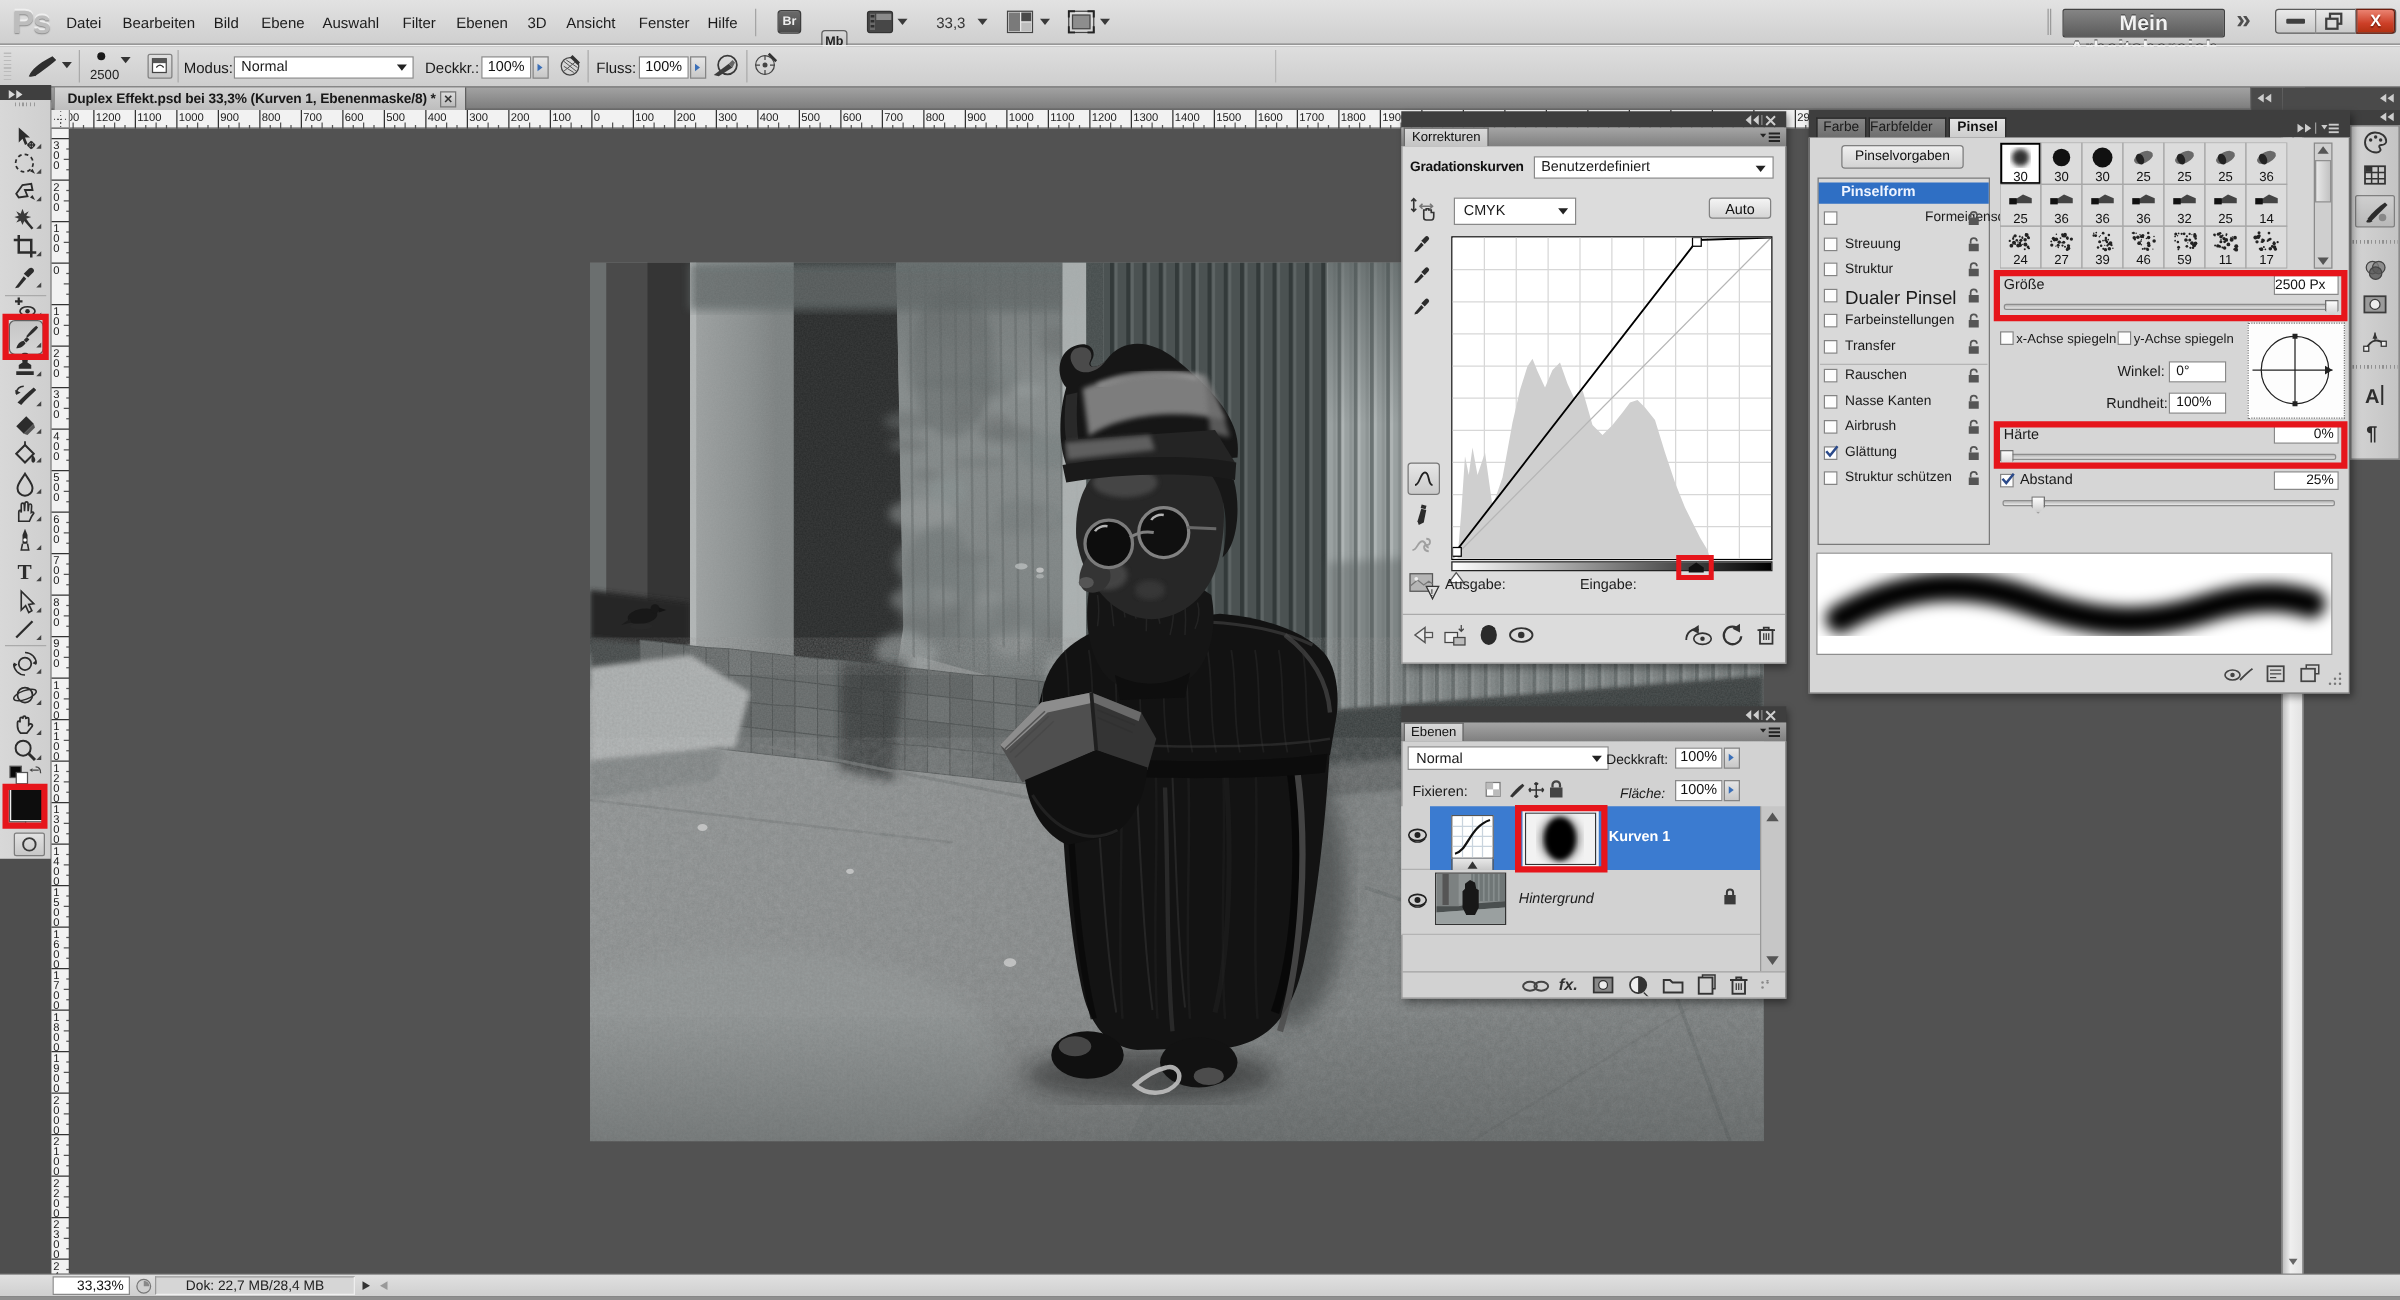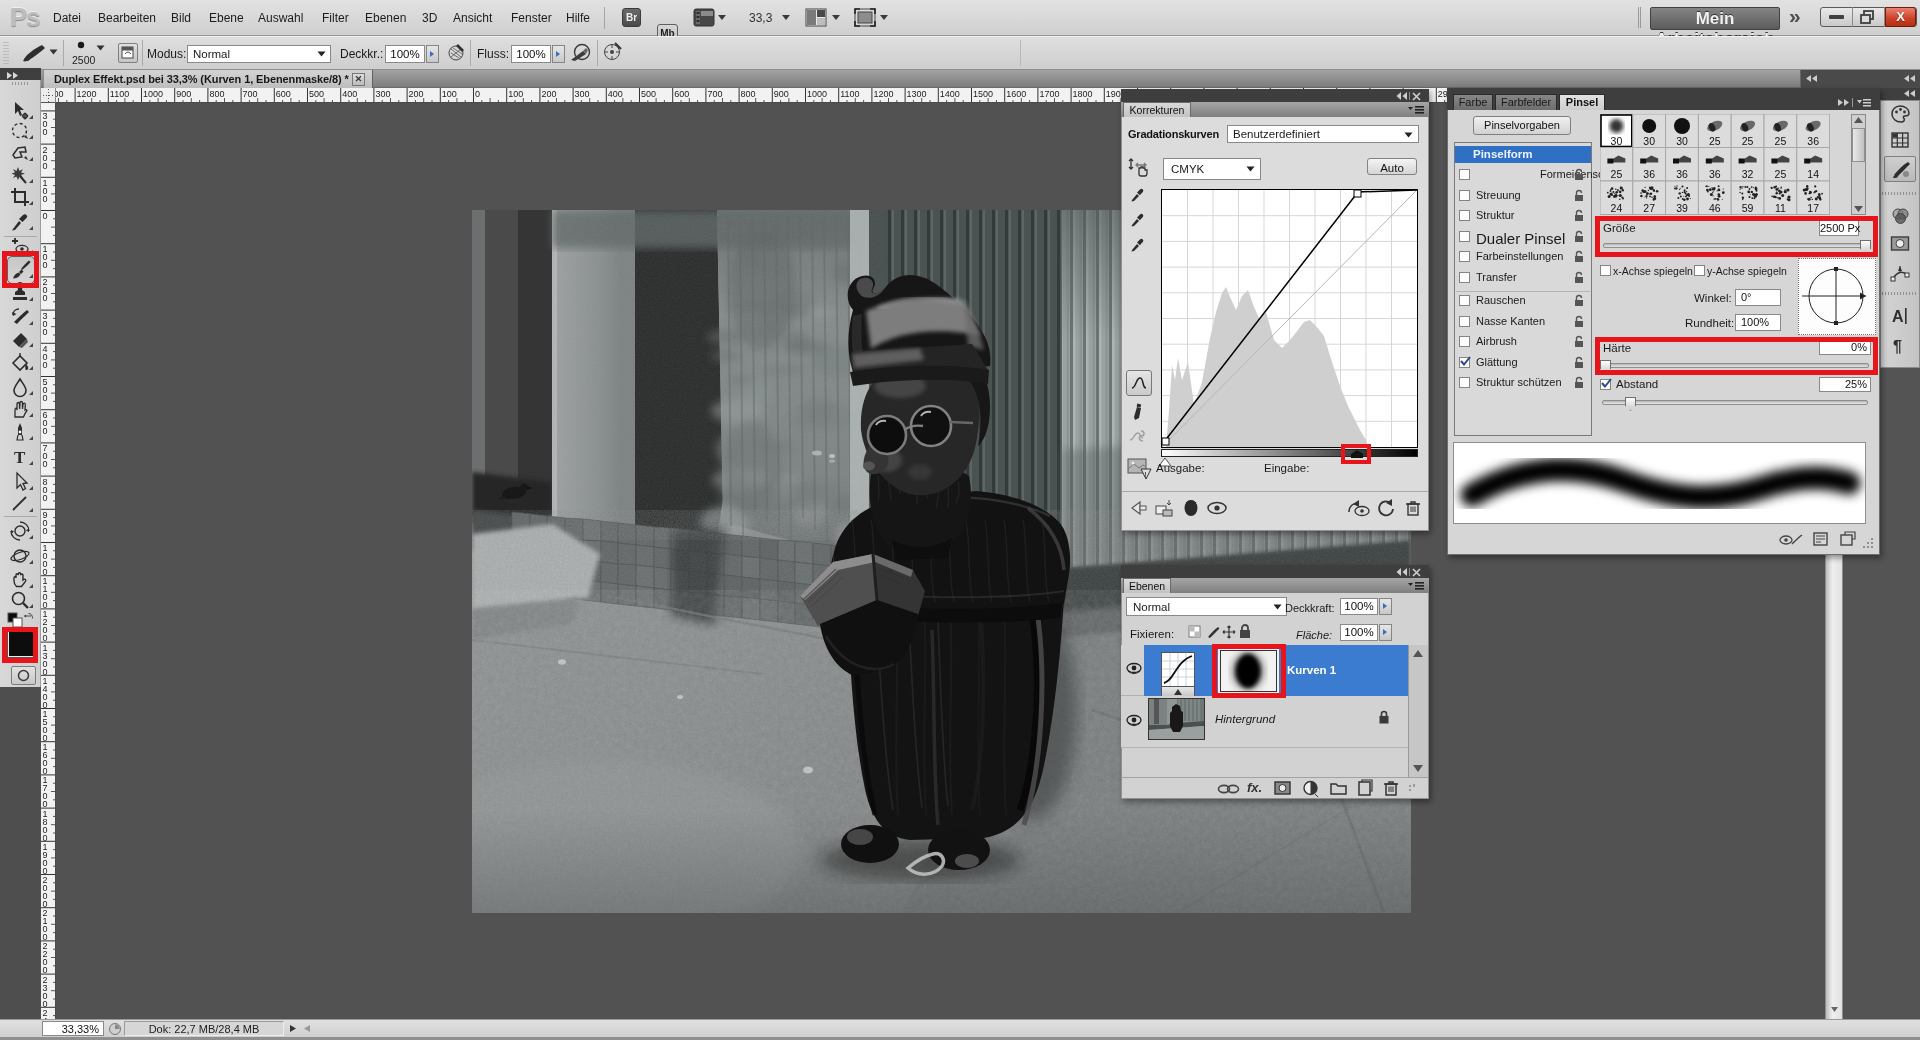--- a/index.html
+++ b/index.html
@@ -1451,21 +1451,21 @@
   </svg>
 <svg style="left:1408px;top:784px;z-index:20;" width="18" height="14" viewBox="0 0 18 14">
     <circle cx="2" cy="2" r="1" fill="#888"></circle>
     <circle cx="6" cy="2" r="1" fill="#888"></circle>
     <circle cx="2" cy="6" r="1" fill="#888"></circle>
     <circle cx="6" c6="6" r="1" fill="#888"></circle>
   </svg>
 <div style="left:1447px;top:88px;width:433px;height:467px;box-shadow:2px 3px 6px rgba(0,0,0,.4);z-index:19"></div>
 <div style="left:1447px;top:88px;width:433px;height:22px;background:#3e3e3e;z-index:20;"></div>
 <div style="left:1453px;top:94px;width:40px;height:16px;background:linear-gradient(#868686,#6e6e6e);border:1px solid #2a2a2a;border-bottom:none;font-size:11px;color:#1a1a1a;text-align:center;line-height:15px;z-index:20;">Farbe</div>
-<div style="left:1495px;top:94px;width:62px;height:16px;background:linear-gradient(#868686,#6e6e6e);border:1px solid #2a2a2a;border-bottom:none;font-size:11px;color:#1a1a1a;text-align:center;line-height:15px;z-index:20;">Farbfelder</div>
+<div style="left:1495px;top:94px;width:62px;height:16px;background:linear-gradient(#868686,#6e6e6e);border:1px solid #2a2a2a;border-bottom:none;font-size:11px;color:#1a1a1a;text-align:left;line-height:15px;z-index:20;">Farbfelder</div>
 <div style="left:1559px;top:94px;width:46px;height:16px;background:linear-gradient(#e2e2e2,#cdcdcd);border:1px solid #2a2a2a;border-bottom:none;font-size:11px;font-weight:bold;color:#111;text-align:center;line-height:15px;z-index:20;">Pinsel</div>
 <svg style="left:1837px;top:97px;z-index:20;" width="36" height="11" viewBox="0 0 36 11">
     <path d="M1 2 L6 5.5 L1 9 Z M7 2 L12 5.5 L7 9 Z" fill="#ccc"></path>
     <rect x="15" y="1" width="1" height="9" fill="#999"></rect>
     <path d="M20 3 L25 3 L22.5 6.5 Z" fill="#ccc"></path>
     <rect x="26" y="2" width="8" height="1.5" fill="#ccc"></rect>
     <rect x="26" y="5" width="8" height="1.5" fill="#ccc"></rect>
     <rect x="26" y="8" width="8" height="1.5" fill="#ccc"></rect>
   </svg>
 <div style="left:1447px;top:110px;width:433px;height:445px;background:#d6d6d6;border:1px solid #6e6e6e;border-top:none;z-index:20;"></div>
@@ -1810,21 +1810,21 @@
   </svg>
 <div style="left:1851px;top:114px;width:15px;height:101px;background:#cfcfcf;border:1px solid #8a8a8a;z-index:20;"></div>
 <svg style="left:1853px;top:116px;z-index:20;" width="11" height="9" viewBox="0 0 11 9">
     <path d="M5.5 1 L10 7 L1 7 Z" fill="#555"></path>
   </svg>
 <svg style="left:1853px;top:204px;z-index:20;" width="11" height="9" viewBox="0 0 11 9">
     <path d="M1 2 L10 2 L5.5 8 Z" fill="#555"></path>
   </svg>
 <div style="left:1852px;top:128px;width:13px;height:34px;background:linear-gradient(90deg,#e8e8e8,#c2c2c2);border:1px solid #909090;z-index:20;"></div>
 <div class="t11" style="left:1603px;top:222px;font-size:11.5px;z-index:20;">Größe</div>
-<div class="wbox" style="left:1819px;top:220px;width:40px;height:16px;text-align:left;line-height:14px;padding-right:3px;font-size:11px;z-index:20;">2500 Px</div>
+<div class="wbox" style="left:1819px;top:220px;width:52px;height:16px;text-align:left;line-height:14px;padding-right:3px;font-size:11px;z-index:20;">2500 Px</div>
 <div class="track" style="left:1603px;top:243px;width:266px;height:5px;z-index:20;"></div>
 <div class="knob" style="left:1860px;top:240px;width:11px;height:14px;z-index:20;"></div>
 <div class="redbox" style="left:1595px;top:216px;width:283px;height:41px;"></div>
 <div class="chk" style="left:1600px;top:265px;width:11px;height:11px;z-index:20;"></div>
 <div class="t11" style="left:1613px;top:265px;font-size:10.5px;z-index:20;">x-Achse spiegeln</div>
 <div class="chk" style="left:1694px;top:265px;width:11px;height:11px;z-index:20;"></div>
 <div class="t11" style="left:1707px;top:265px;font-size:10.5px;z-index:20;">y-Achse spiegeln</div>
 <div style="left:1798px;top:258px;width:78px;height:77px;background:#fdfdfd;border:1px dotted #777;z-index:20;"></div>
 <svg style="left:1798px;top:258px;z-index:20;" width="78" height="77" viewBox="0 0 78 77">
     <circle cx="38" cy="38" r="27" fill="none" stroke="#222"></circle>

